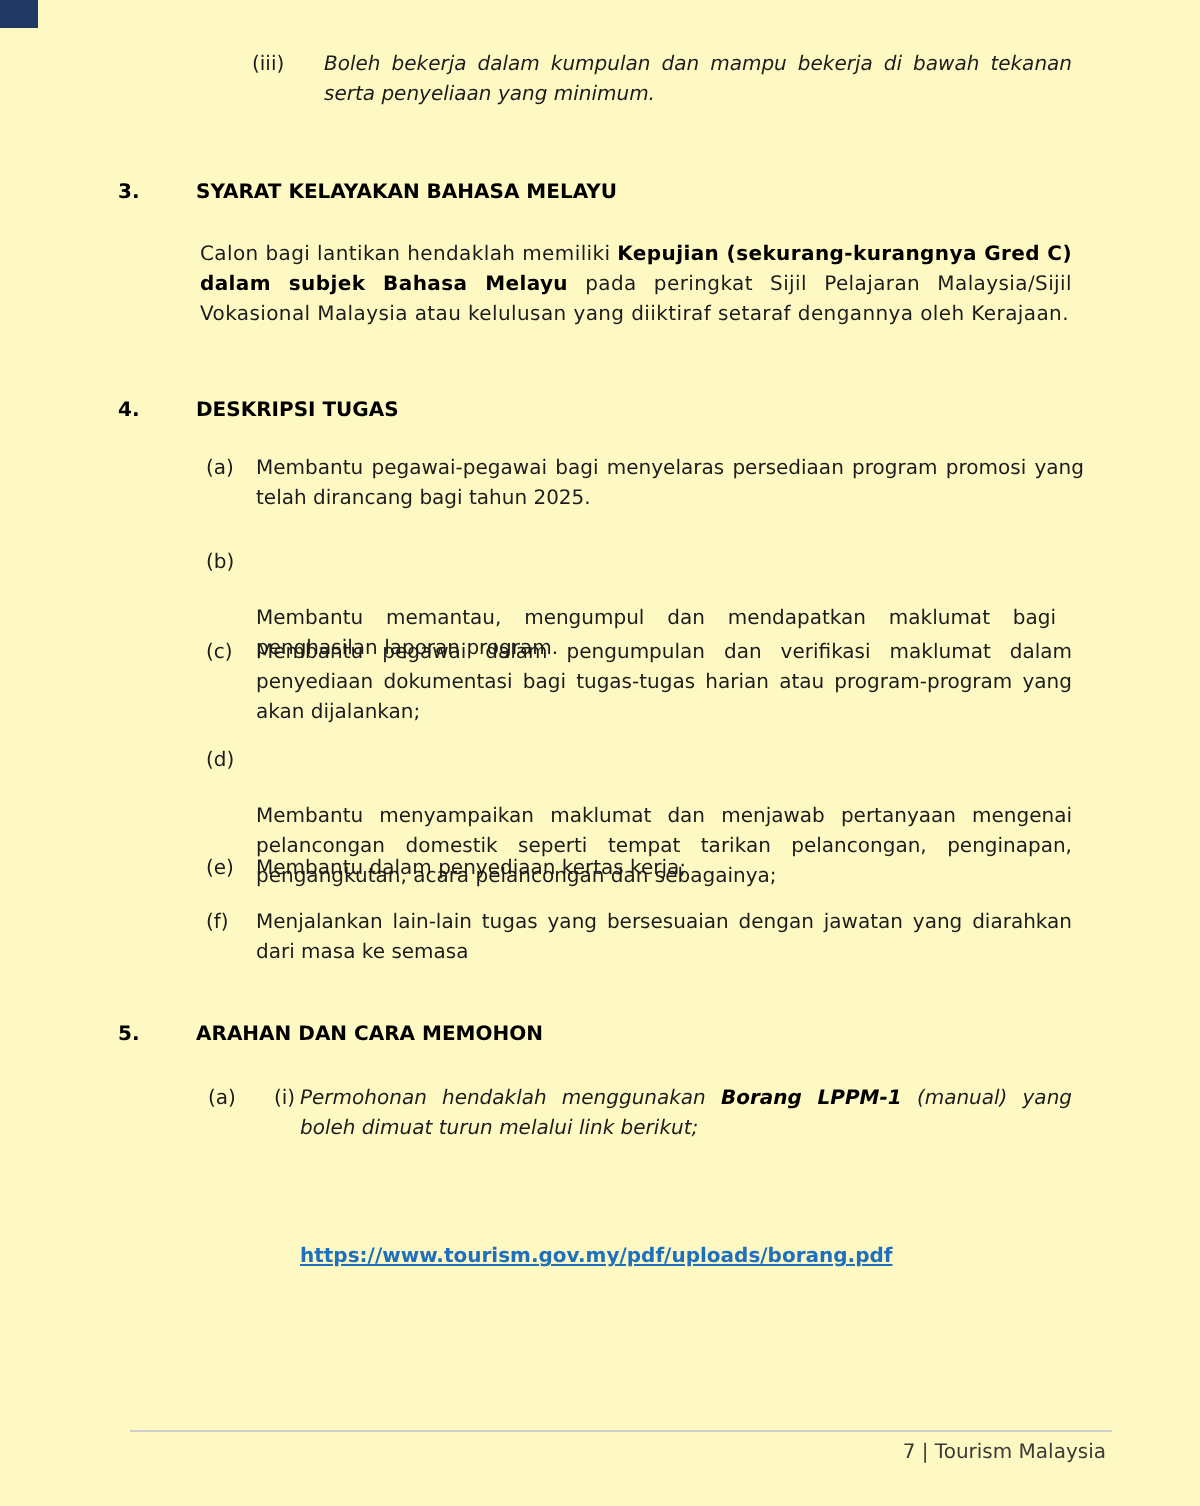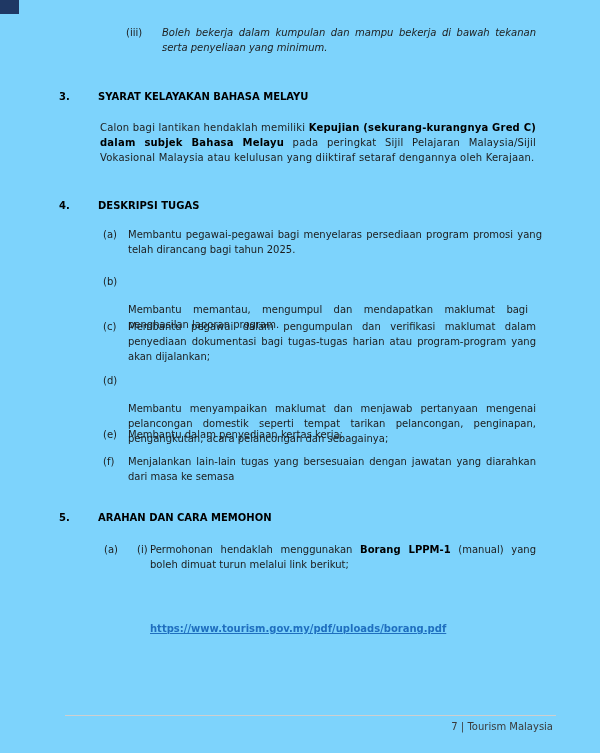--- a/index.html
+++ b/index.html
@@ -1,17 +1,17 @@
 <!DOCTYPE html>
 <html><head>
 <meta charset="utf-8">
 <style>
   html,body{margin:0;padding:0;background:#fff;}
   .page{
-    position:relative;width:600px;height:753px;background:#7dd3fc;
+    position:relative;width:600px;height:753px;background:#fef9c3;
     font-family:"DejaVu Sans",sans-serif;font-size:10px;line-height:15px;
     color:#1c1c1c;overflow:hidden;
   }
   .corner{position:absolute;left:0;top:0;width:19px;height:14px;background:#1f3864;}
   .row{position:absolute;display:flex;align-items:flex-start;}
   .lbl{flex:0 0 auto;}
   .txt{flex:0 0 auto;}
   .just{text-align:justify;}
   .bold{font-weight:bold;color:#000;}
   b{font-weight:bold;color:#000;}
@@ -77,21 +77,21 @@
   </div>
 
   <div class="row" style="left:59px;top:510px;width:480px;">
     <span class="lbl bold" style="width:39px;">5.</span>
     <span class="bold">ARAHAN DAN CARA MEMOHON</span>
   </div>
 
   <div class="row" style="left:104px;top:542px;width:440px;">
     <span class="lbl" style="width:33px;">(a)</span>
     <span class="lbl" style="width:13px;">(i)</span>
-    <span class="txt just" style="width:386px;"><span>Permohonan hendaklah menggunakan </span><b>Borang LPPM-1</b><span> (manual) yang boleh dimuat turun melalui link berikut;</span></span>
+    <span class="txt just" style="width:386px;font-style:italic;"><span>Permohonan hendaklah menggunakan </span><b>Borang LPPM-1</b><span> (manual) yang boleh dimuat turun melalui link berikut;</span></span>
   </div>
 
   <div style="position:absolute;left:150px;top:578px;width:400px;margin-top:43px;">
     <span class="link">https://www.tourism.gov.my/pdf/uploads/borang.pdf</span>
   </div>
 
 
   <div class="footer-rule"></div>
   <div class="footer-text">7 | Tourism Malaysia</div>
 

